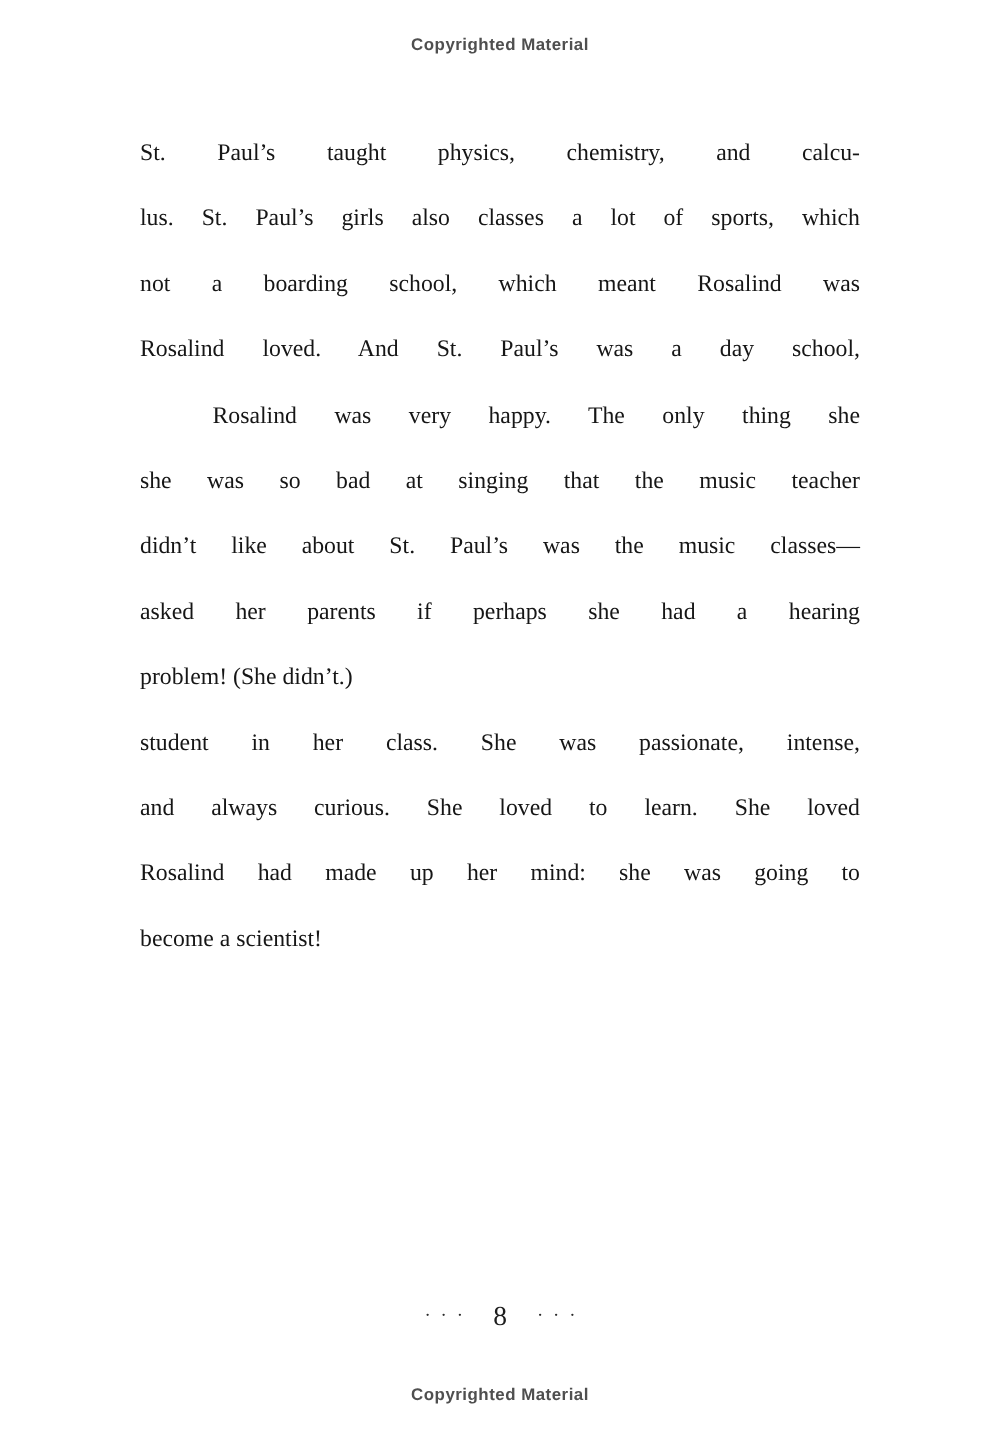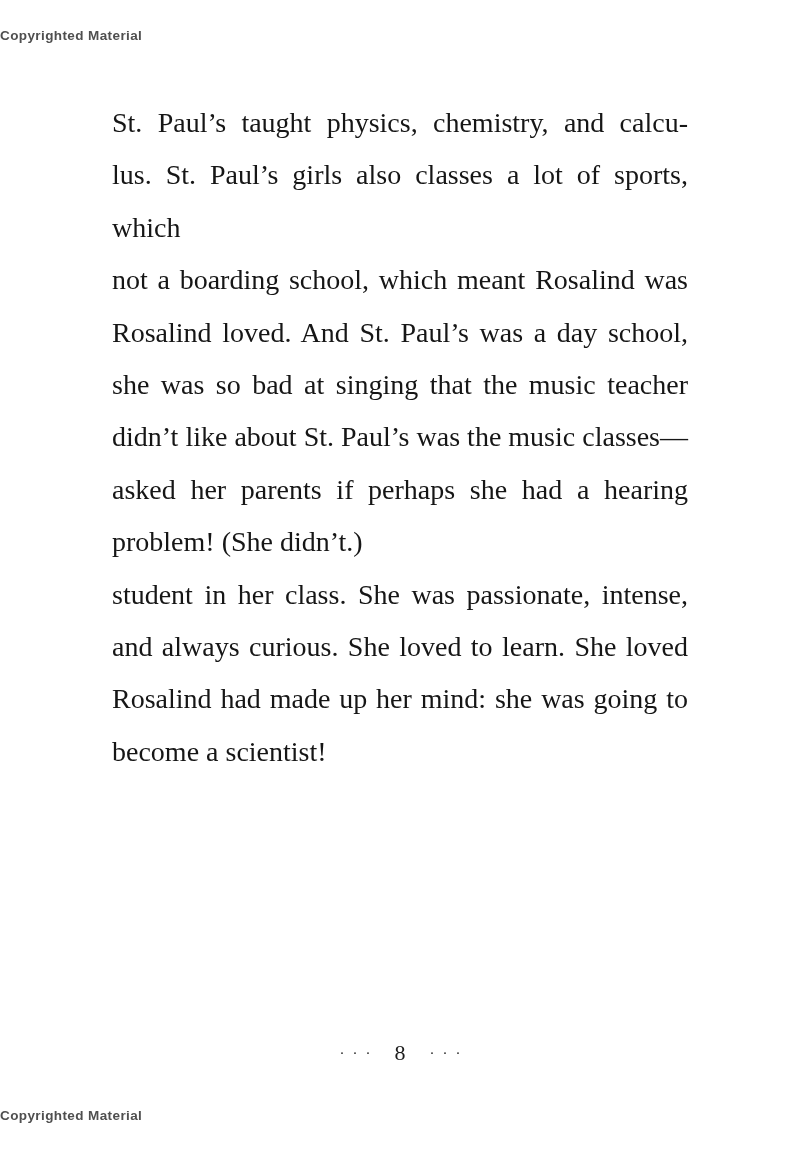--- a/index.html
+++ b/index.html
@@ -13,36 +13,36 @@
     height: 1150px;
     background: #ffffff;
     overflow: hidden;
     font-family: "Liberation Serif", "DejaVu Serif", serif;
     color: #161616;
   }
   .notice {
     position: absolute;
     left: 0;
     width: 100%;
-    text-align: left;
+    text-align: center;
     font-family: "Liberation Sans", "DejaVu Sans", sans-serif;
     font-size: 13.5px;
     font-weight: bold;
     letter-spacing: 0.4px;
     color: #4f4f4f;
   }
   .notice.top { top: 28px; }
   .notice.bottom { top: 1108px; }
 
   .body-text {
     position: absolute;
     top: 97px;
     left: 112px;
     width: 576px;
-    font-size: 28px;
+    font-size: 19px;
     line-height: 52.4px;
     color: #161616;
   }
   .line {
     text-align: justify;
     text-align-last: justify;
     white-space: normal;
   }
   .line.indent {
     padding-left: 58px;
@@ -82,20 +82,21 @@
 
   <div class="notice top">Copyrighted Material</div>
 
   <div class="body-text">
 
     <div class="line">St. Paul’s taught physics, chemistry, and calcu-</div>
     <div class="line">lus. St. Paul’s girls also classes a lot of sports, which</div>
     <div class="line">not a boarding school, which meant Rosalind was</div>
     <div class="line">Rosalind loved. And St. Paul’s was a day school,</div>
 
+    <div class="line indent">Rosalind was very happy. The only thing she</div>
     <div class="line">she was so bad at singing that the music teacher</div>
     <div class="line">didn’t like about St. Paul’s was the music classes—</div>
     <div class="line">asked her parents if perhaps she had a hearing</div>
     <div class="line end">problem! (She didn’t.)</div>
 
     <div class="line">student in her class. She was passionate, intense,</div>
     <div class="line">and always curious. She loved to learn. She loved</div>
     <div class="line">Rosalind had made up her mind: she was going to</div>
     <div class="line end">become a scientist!</div>
   </div>

